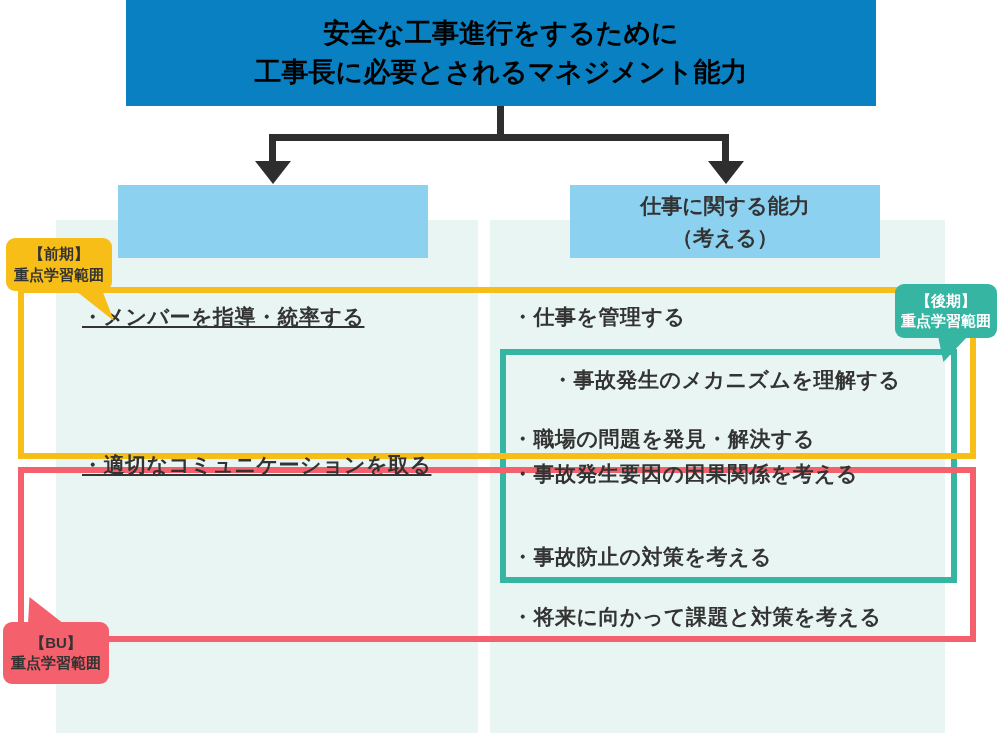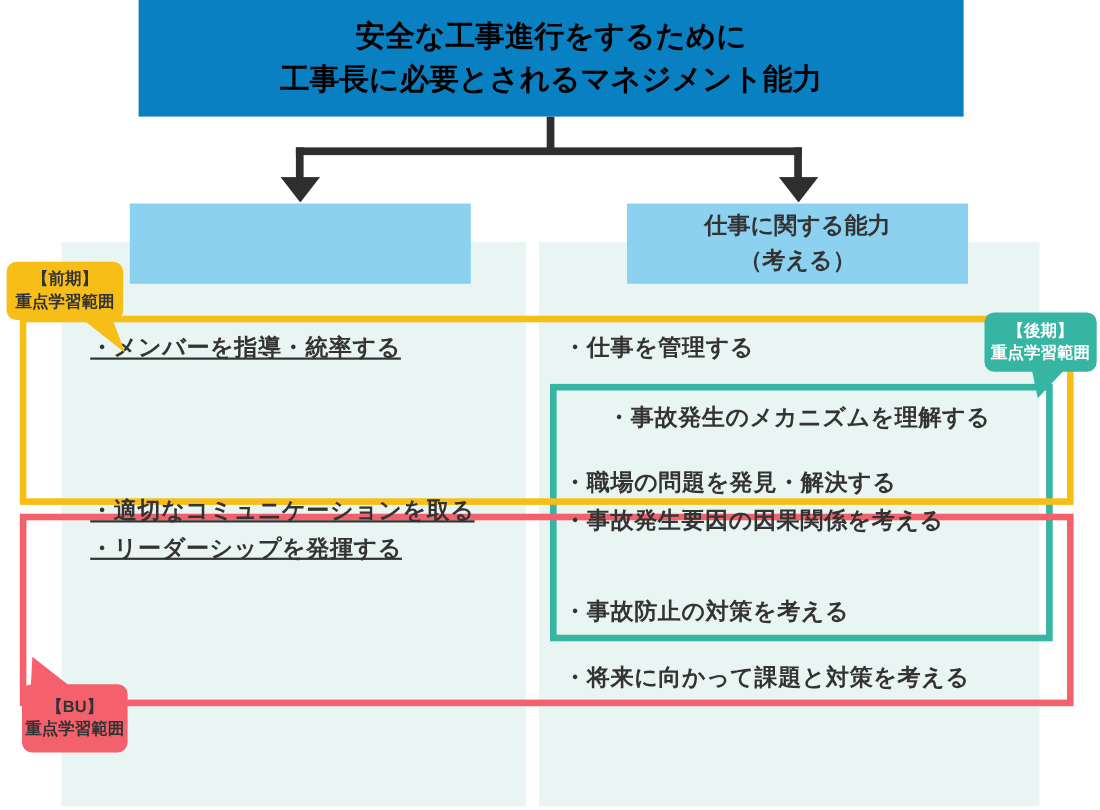--- a/index.html
+++ b/index.html
@@ -55,21 +55,21 @@
   .l0{top:304px;} .l1{top:364px;} .l2{top:424px;margin-top:28px;} .l3{top:486px;}
   .r0{top:304px;} .r1{top:367px;margin-left:40px;} .r2{top:426px;} .r3{top:461px;} .r4{top:544px;} .r5{top:604px;text-align:center;}
 
   
   .bubble{
     border-radius:9px;display:flex;flex-direction:column;align-items:center;justify-content:center;
     font-weight:bold;font-size:15px;line-height:1.35;text-align:center;z-index:6;white-space:nowrap;
   }
   .bubble.zenki{left:6px;top:238px;width:106px;height:53px;background:var(--gold);color:var(--ink);}
   .bubble.kouki{left:895px;top:284px;width:102px;height:54px;background:var(--teal);color:#ffffff;text-align:right;}
-  .bubble.bu{left:20px;top:622px;width:96px;height:62px;background:var(--red);color:var(--ink);}
+  .bubble.bu{left:3px;top:622px;width:106px;height:62px;background:var(--red);color:var(--ink);}
   .tail{z-index:6;}
   .tail.zenki{left:70px;top:289px;width:44px;height:32px;background:var(--gold);clip-path:polygon(8% 0,72% 0,100% 100%);}
   .tail.kouki{left:938px;top:336px;width:30px;height:26px;background:var(--teal);clip-path:polygon(0 0,100% 0,18% 100%);}
   .tail.bu{left:28px;top:597px;width:36px;height:27px;background:var(--red);clip-path:polygon(4% 0,100% 100%,0 100%);}
 </style>
 </head>
 <body>
 
 <div class="canvas">
 
@@ -94,21 +94,20 @@
     <div>仕事に関する能力</div>
     <div>（考える）</div>
   </div>
 
   <div class="abs range teal"></div>
   <div class="abs range gold"></div>
   <div class="abs range red"></div>
 
   <div class="abs bullet bl l0">・メンバーを指導・統率する</div>
   <div class="abs bullet bl l2">・適切なコミュニケーションを取る</div>
-  <div class="abs bullet bl l3">・リーダーシップを発揮する</div>
 
   <div class="abs bullet br r0">・仕事を管理する</div>
   <div class="abs bullet br r1">・事故発生のメカニズムを理解する</div>
   <div class="abs bullet br r2">・職場の問題を発見・解決する</div>
   <div class="abs bullet br r3">・事故発生要因の因果関係を考える</div>
   <div class="abs bullet br r4">・事故防止の対策を考える</div>
   <div class="abs bullet br r5">・将来に向かって課題と対策を考える</div>
 
   <div class="abs tail zenki"></div>
   <div class="abs bubble zenki">

